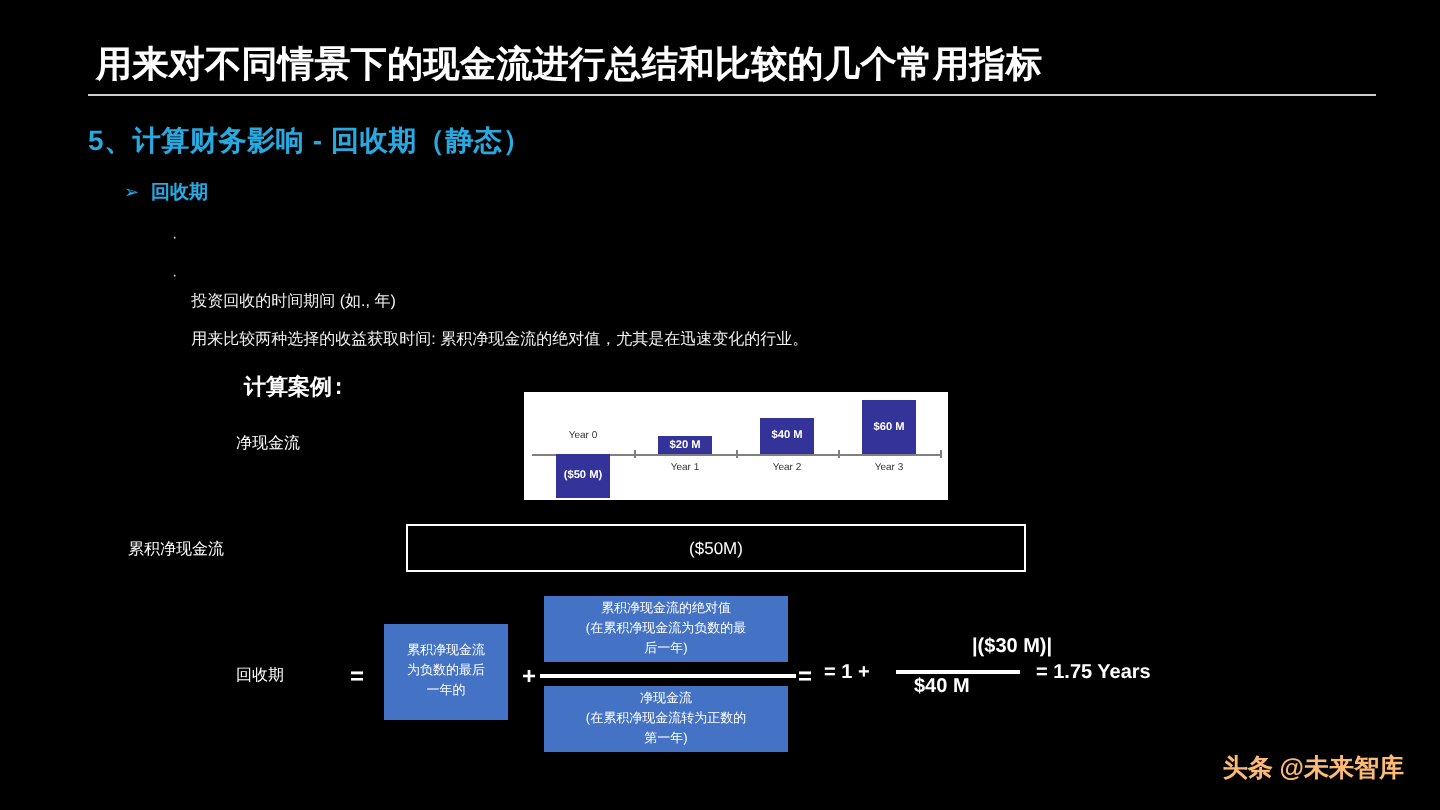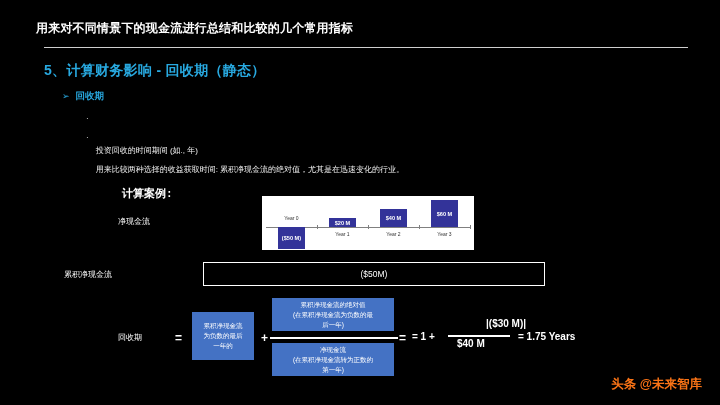--- a/index.html
+++ b/index.html
@@ -5,22 +5,22 @@
   html,body{margin:0;padding:0;background:#000;}
   body{
     width:720px;height:405px;overflow:hidden;
     font-family:"Liberation Sans","DejaVu Sans",sans-serif;
     color:#ffffff;position:relative;
   }
   .slide{position:absolute;inset:0;background:#000;}
 
   
   .title{
-    position:absolute;left:36px;top:20px;width:640px;
-    font-size:12px;font-weight:bold;color:#ffffff;letter-spacing:.2px;
+    position:absolute;left:48px;top:20px;width:640px;
+    font-size:18px;font-weight:bold;color:#ffffff;letter-spacing:.2px;
     white-space:nowrap;
   }
   .title-rule{
     position:absolute;left:44px;top:47px;width:644px;height:1px;
     background:#cfcfcf;
   }
   .section-head{
     position:absolute;left:44px;top:62px;
     font-size:14px;font-weight:bold;color:#28a9e0;letter-spacing:.3px;
     white-space:nowrap;
@@ -71,21 +71,21 @@
     display:flex;align-items:center;justify-content:center;
     color:#ffffff;font-size:5.6px;font-weight:bold;white-space:nowrap;
   }
   .year-lbl{
     position:absolute;font-size:5px;color:#333333;white-space:nowrap;
     text-align:center;
   }
 
   
   .cum-table{
-    position:absolute;left:203px;top:262px;width:342px;height:24px;
+    position:absolute;left:203px;top:262px;width:310px;height:24px;
     display:flex;border:1px solid #ffffff;box-sizing:border-box;
   }
   .cum-cell{
     flex:1;display:flex;align-items:center;justify-content:center;
     font-size:8.5px;color:#ffffff;border-right:1px solid #ffffff;
     box-sizing:border-box;
   }
   .cum-cell:last-child{border-right:none;}
 
   
@@ -115,21 +115,21 @@
   }
   .expr .one{position:absolute;left:0px;top:15px;white-space:nowrap;}
   .expr .fnum{position:absolute;left:38px;top:2px;white-space:nowrap;font-size:10px;padding-left:36px;}
   .expr .fbar{position:absolute;left:36px;top:19px;width:62px;height:1.5px;background:#ffffff;}
   .expr .fden{position:absolute;left:45px;top:22px;white-space:nowrap;font-size:10px;}
   .expr .res{position:absolute;left:106px;top:15px;white-space:nowrap;}
 
   
   .watermark{
     position:absolute;right:18px;bottom:12px;
-    font-size:12.5px;font-weight:bold;color:#f97316;white-space:nowrap;
+    font-size:12.5px;font-weight:bold;color:#fdba74;white-space:nowrap;
   }
 </style>
 </head>
 <body>
 
 <div class="slide">
 
   <div class="title">用来对不同情景下的现金流进行总结和比较的几个常用指标</div>
   <div class="title-rule"></div>
   <div class="section-head">5、计算财务影响 - 回收期（静态）</div>

